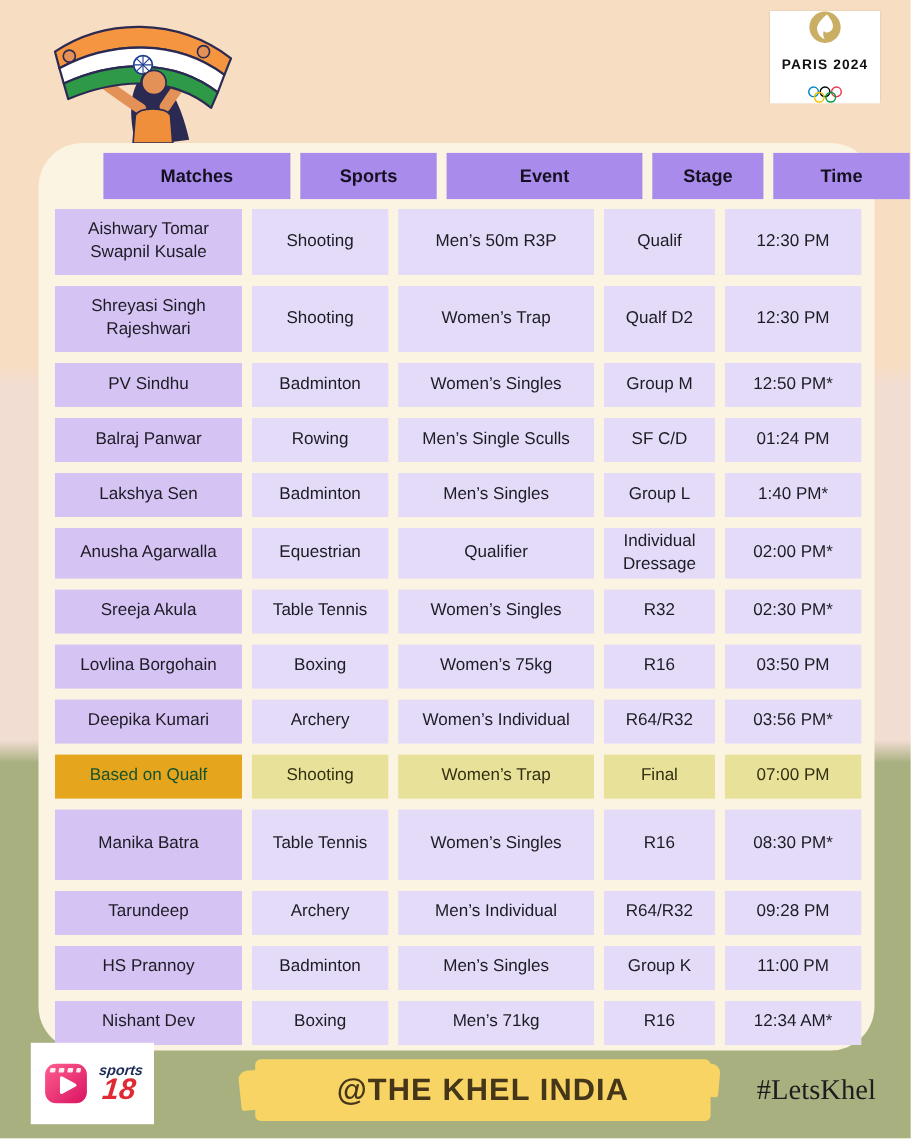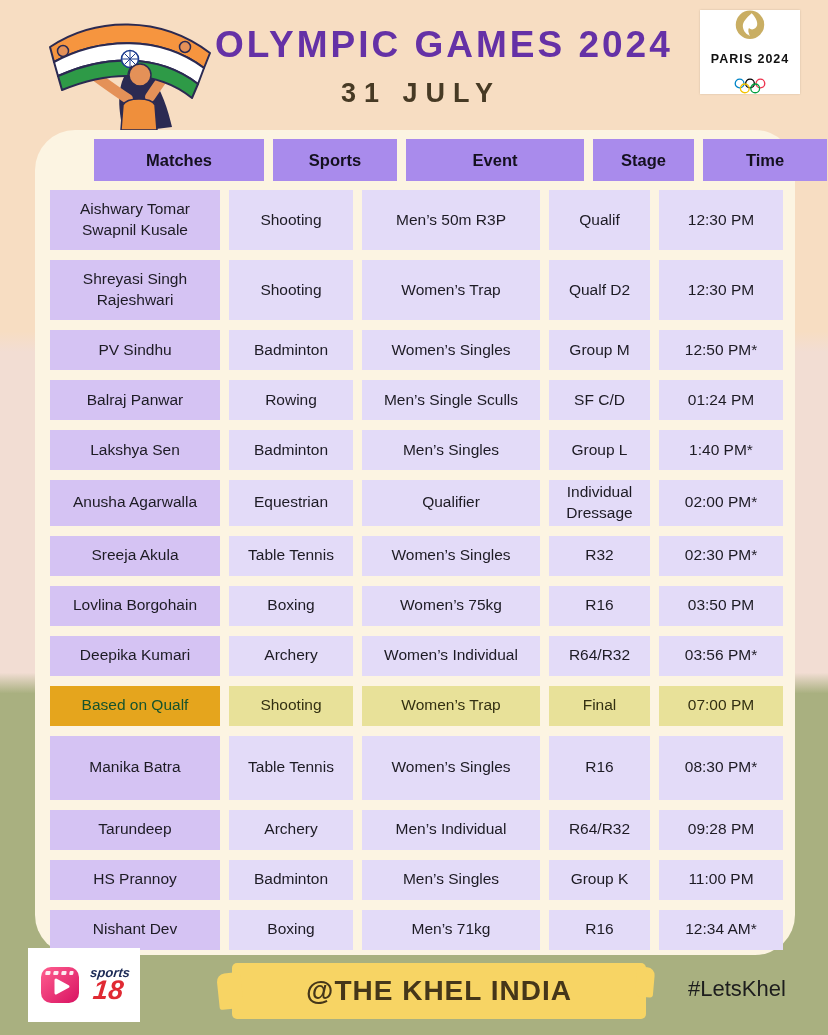--- a/index.html
+++ b/index.html
@@ -68,21 +68,21 @@
   .banner{
     position:absolute;left:232px;top:963px;width:414px;height:56px;
     background:var(--banner-yellow);border-radius:5px;
     display:flex;align-items:center;justify-content:center;
   }
   .banner:before{content:"";position:absolute;left:-14px;top:10px;width:24px;height:36px;
     background:var(--banner-yellow);border-radius:8px 2px 6px 3px;transform:rotate(-6deg);}
   .banner:after{content:"";position:absolute;right:-8px;top:4px;width:18px;height:30px;
     background:var(--banner-yellow);border-radius:3px 8px 3px 6px;transform:rotate(5deg);}
   .handle{font-size:28px;font-weight:bold;color:#453619;letter-spacing:1px;}
-  .hashtag{position:absolute;left:688px;top:976px;font-size:22px;color:#1d1d1d;}
+  .hashtag{position:absolute;left:688px;top:976px;font-size:26px;color:#1d1d1d;font-family:Liberation Serif, serif;}
 </style>
 </head>
 <body>
 
 <div class="page">
 
   <svg class="illustration" viewBox="0 0 215 125" aria-hidden="true">
     <path d="M135,60 C118,70 116,95 123,125 L156,125 C166,100 160,76 150,62 Z" fill="#2b2a52"></path>
     <path d="M150,70 C162,85 168,105 172,122 L156,124 C158,100 156,82 150,70 Z" fill="#2b2a52"></path>
     <path d="M128,94 C104,78 80,60 64,48" stroke="#e49158" stroke-width="10" stroke-linecap="round" fill="none"></path>
@@ -99,24 +99,20 @@
       <line x1="124.5" y1="48.5" x2="135.5" y2="59.5"></line>
         <line x1="135.5" y1="48.5" x2="124.5" y2="59.5"></line>
     </g>
     <circle cx="63" cy="46" r="5.5" fill="#e49158" stroke="#2b2a52" stroke-width="1.5"></circle>
     <circle cx="185" cy="42" r="5.5" fill="#e49158" stroke="#2b2a52" stroke-width="1.5"></circle>
     <circle cx="140" cy="70" r="11" fill="#e49158" stroke="#2b2a52" stroke-width="1.5"></circle>
     <path d="M132,62 C128,66 127,74 130,80 C126,74 126,66 132,60 Z" fill="#2b2a52"></path>
     <path d="M121,125 L123,100 C127,92 151,92 155,100 L157,125 Z" fill="#ef8f3c" stroke="#2b2a52" stroke-width="1.5"></path>
   </svg>
 
-  <div class="title-block">
-    <div class="page-title">OLYMPIC GAMES 2024</div>
-    <div class="event-date">31 JULY</div>
-  </div>
 
   <div class="paris-card">
     <svg width="54" height="54" viewBox="0 0 54 54" aria-hidden="true">
       <circle cx="27" cy="27" r="26" fill="#c9ae63"></circle>
       <path d="M30 6 C21 14 13 22 14 31 C15 39 21 45 27 47 C24 42 23 37 25 33 C30 38 38 35 40 28 C41 23 39 17 35 12 C33.5 9.5 32 7.5 30 6 Z" fill="#fff"></path>
       <path d="M24 44 C26 45.5 30 45.5 32 44 C30 47 26 47 24 44 Z" fill="#c9ae63"></path>
     </svg>
     <div class="paris-text">PARIS 2024</div>
     <svg width="62" height="30" viewBox="0 0 62 30" aria-hidden="true">
       <g fill="none" stroke-width="2.4">

